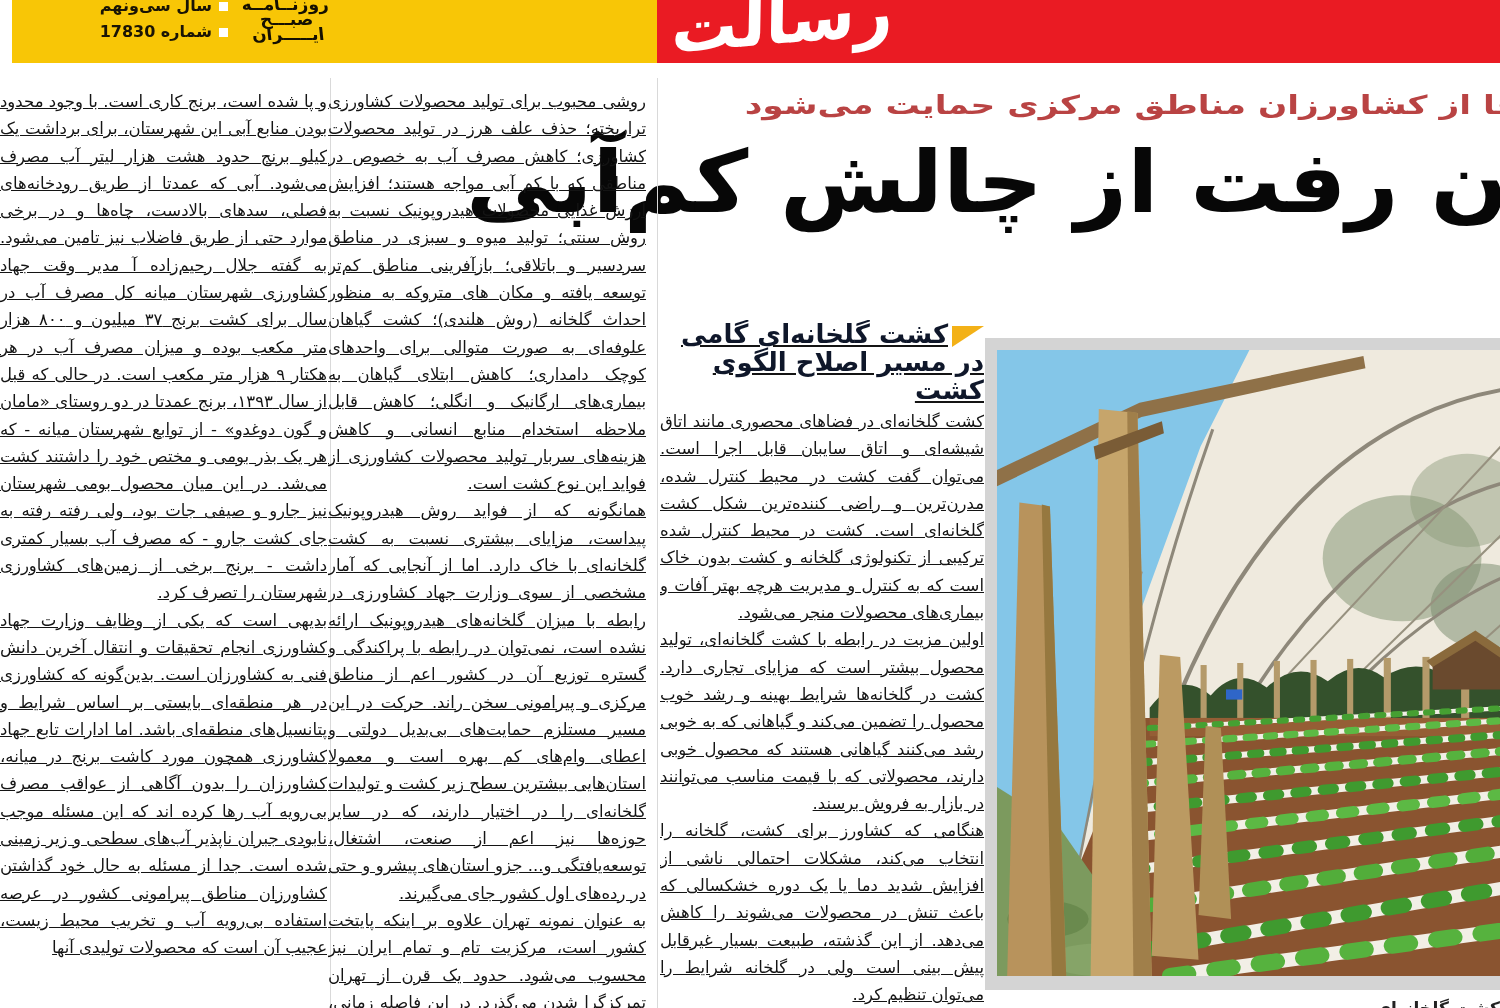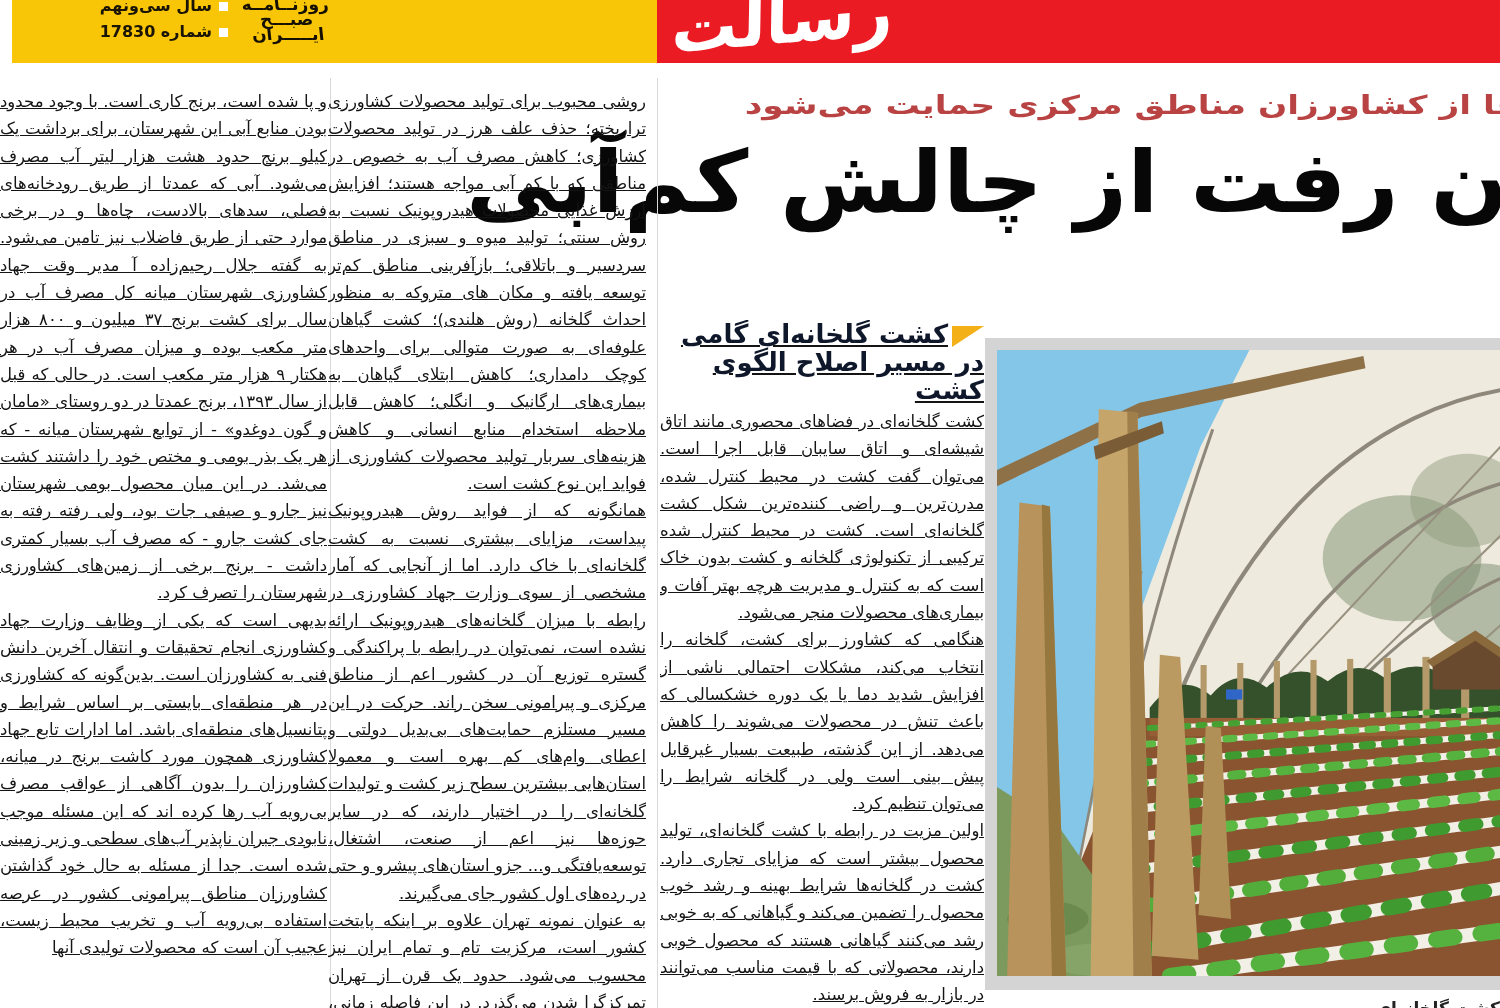--- a/index.html
+++ b/index.html
@@ -79,22 +79,22 @@
 
   <div class="col" id="col2">
     <p>روشی محبوب برای تولید محصولات کشاورزی تراریخته؛ حذف علف هرز در تولید محصولات کشاورزی؛ کاهش مصرف آب به خصوص در مناطقی که با کم آبی مواجه هستند؛ افزایش ارزش غذایی محصولات هیدروپونیک نسبت به روش سنتی؛ تولید میوه و سبزی در مناطق سردسیر و باتلاقی؛ بازآفرینی مناطق کم‌تر توسعه یافته و مکان های متروکه به منظور احداث گلخانه (روش هلندی)؛ کشت گیاهان علوفه‌ای به صورت متوالی برای واحدهای کوچک دامداری؛ کاهش ابتلای گیاهان به بیماری‌های ارگانیک و انگلی؛ کاهش قابل ملاحظه استخدام منابع انسانی و کاهش هزینه‌های سربار تولید محصولات کشاورزی از فواید این نوع کشت است.</p>
     <p>همانگونه که از فواید روش هیدروپونیک پیداست، مزایای بیشتری نسبت به کشت گلخانه‌ای با خاک دارد. اما از آنجایی که آمار مشخصی از سوی وزارت جهاد کشاورزی در رابطه با میزان گلخانه‌های هیدروپونیک ارائه نشده است، نمی‌توان در رابطه با پراکندگی و گستره توزیع آن در کشور اعم از مناطق مرکزی و پیرامونی سخن راند. حرکت در این مسیر مستلزم حمایت‌های بی‌بدیل دولتی و اعطای وام‌های کم بهره است و معمولا استان‌هایی بیشترین سطح زیر کشت و تولیدات گلخانه‌ای را در اختیار دارند، که در سایر حوزه‌ها نیز اعم از صنعت، اشتغال، توسعه‌یافتگی و... جزو استان‌های پیشرو و حتی در رده‌های اول کشور جای می‌گیرند.</p>
     <p>به عنوان نمونه تهران علاوه بر اینکه پایتخت کشور است، مرکزیت تام و تمام ایران نیز محسوب می‌شود. حدود یک قرن از تهران تمرکزگرا شدن می‌گذرد. در این فاصله زمانی، ایران در</p>
   </div>
 
   <div class="col" id="col3">
     <div class="subhead"><span class="tri"></span><span>کشت گلخانه‌ای گامی در مسیر اصلاح الگوی کشت</span></div>
     <p>کشت گلخانه‌ای در فضاهای محصوری مانند اتاق شیشه‌ای و اتاق سایبان قابل اجرا است. می‌توان گفت کشت در محیط کنترل شده، مدرن‌ترین و راضی کننده‌ترین شکل کشت گلخانه‌ای است. کشت در محیط کنترل شده ترکیبی از تکنولوژی گلخانه و کشت بدون خاک است که به کنترل و مدیریت هرچه بهتر آفات و بیماری‌های محصولات منجر می‌شود.</p>
+    <p>اولین مزیت در رابطه با کشت گلخانه‌ای، تولید محصول بیشتر است که مزایای تجاری دارد. کشت در گلخانه‌ها شرایط بهینه و رشد خوب محصول را تضمین می‌کند و گیاهانی که به خوبی رشد می‌کنند گیاهانی هستند که محصول خوبی دارند، محصولاتی که با قیمت مناسب می‌توانند در بازار به فروش برسند.</p>
     <p>هنگامی که کشاورز برای کشت، گلخانه را انتخاب می‌کند، مشکلات احتمالی ناشی از افزایش شدید دما یا یک دوره خشکسالی که باعث تنش در محصولات می‌شوند را کاهش می‌دهد. از این گذشته، طبیعت بسیار غیرقابل پیش بینی است ولی در گلخانه شرایط را می‌توان تنظیم کرد.</p>
-    <p>اولین مزیت در رابطه با کشت گلخانه‌ای، تولید محصول بیشتر است که مزایای تجاری دارد. کشت در گلخانه‌ها شرایط بهینه و رشد خوب محصول را تضمین می‌کند و گیاهانی که به خوبی رشد می‌کنند گیاهانی هستند که محصول خوبی دارند، محصولاتی که با قیمت مناسب می‌توانند در بازار به فروش برسند.</p>
   </div>
 
   <div class="photo-frame">
     <div class="photo-inner">
       <svg viewBox="0 0 506 616" preserveAspectRatio="none">
 
         <rect width="506" height="616" fill="#efeade"></rect>
 
         <polygon points="0,0 248,0 200,95 138,265 98,430 66,560 36,616 0,616" fill="#84c6e8"></polygon>
 

